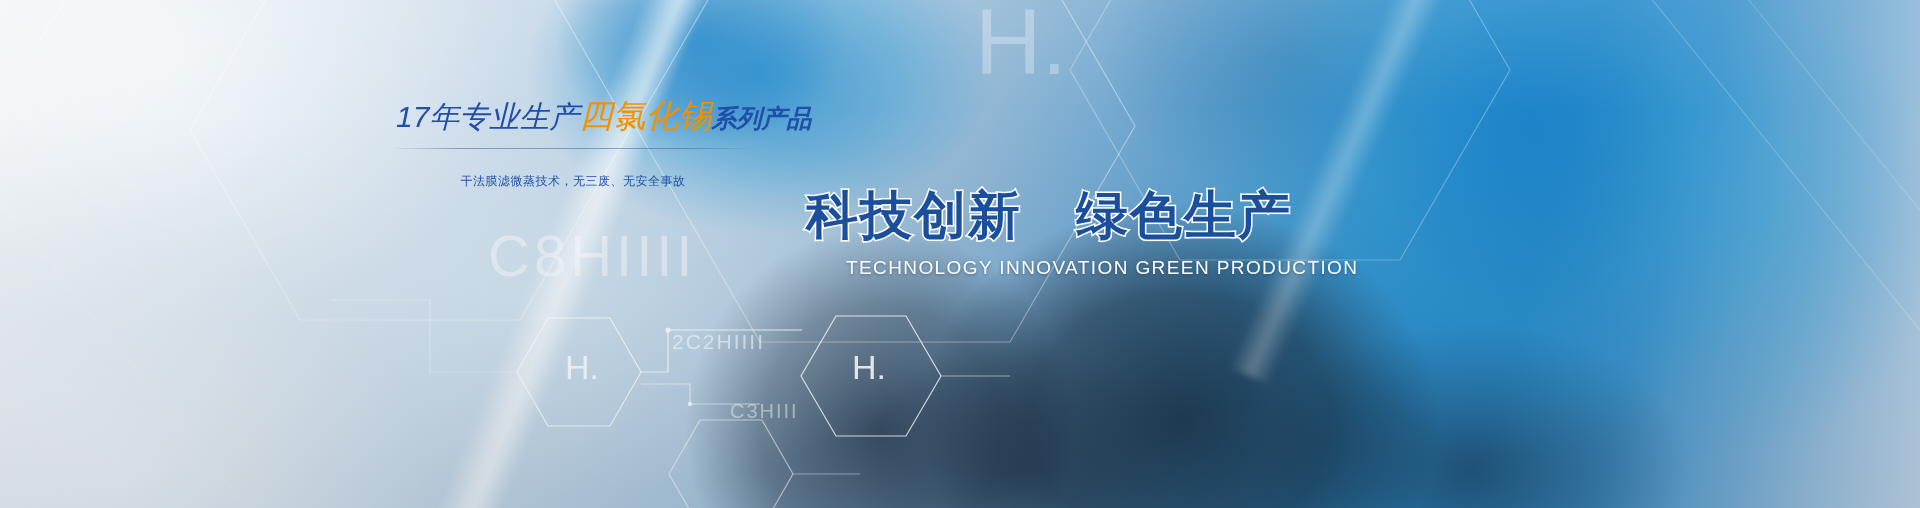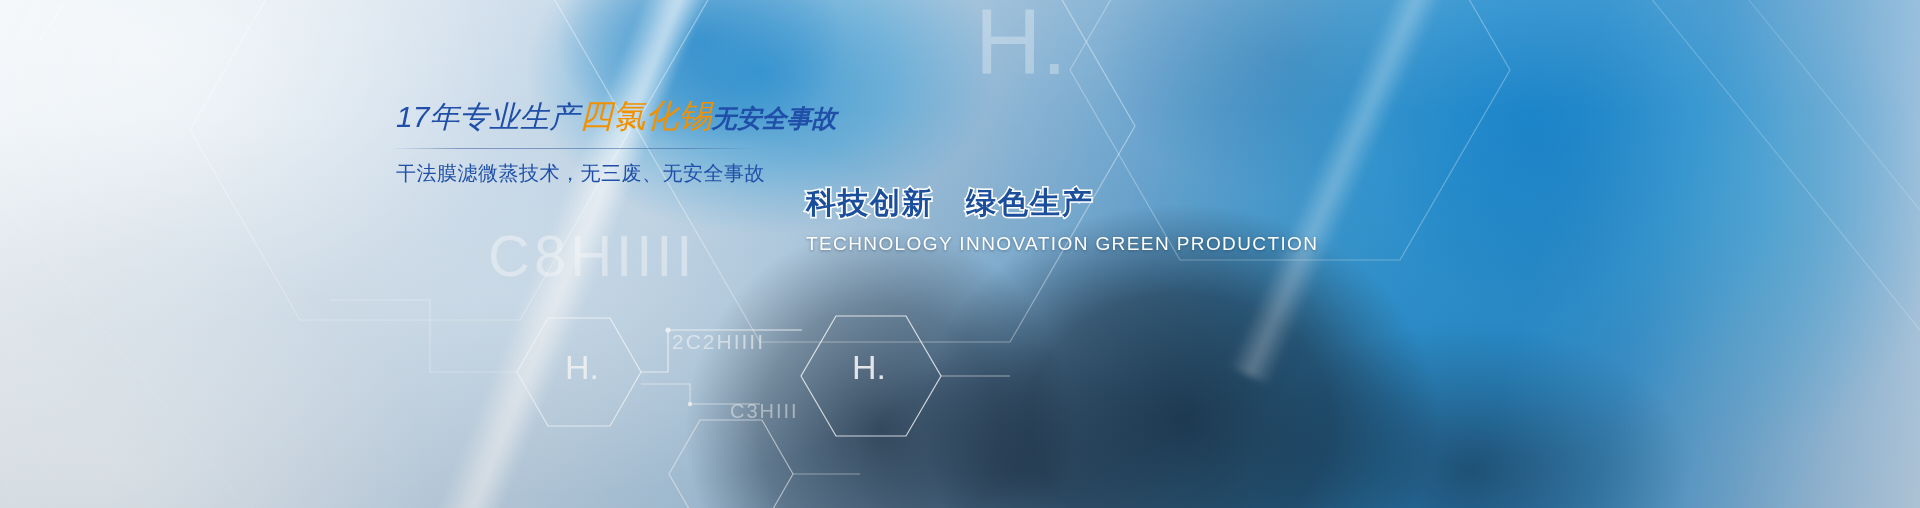--- a/index.html
+++ b/index.html
@@ -97,37 +97,38 @@
     letter-spacing:0px;
   }
   .headline .num{font-weight:400;}
   .headline .hl{color:#f29100;font-weight:400;font-size:33px;}
   .headline .tail{font-size:25px;font-weight:700;}
   .divider{
     margin-top:16px;width:354px;height:1px;
     background:linear-gradient(90deg, rgba(60,100,160,.05) 0%, rgba(60,100,160,.55) 18%, rgba(60,100,160,.55) 82%, rgba(60,100,160,.05) 100%);
   }
   .subline{
-    margin-top:11px;font-size:20px;color:#1f4fa8;white-space:nowrap;
+    margin-top:24px;font-size:12px;color:#1f4fa8;white-space:nowrap;
     letter-spacing:.5px;font-weight:400;text-align:center;width:354px;
   }
 
   
   .right-block{position:absolute;left:806px;top:186px;}
   .slogan-cn{
-    font-size:30px;font-weight:700;color:#1b4f9c;letter-spacing:2px;
+    font-size:52px;font-weight:700;color:#1b4f9c;letter-spacing:2px;
     white-space:nowrap;line-height:1.12;
     -webkit-text-stroke:3px #ffffff;
     paint-order:stroke fill;
     text-shadow:0 1px 2px rgba(255,255,255,.55);
   }
   .slogan-en{
     margin-top:13px;font-size:19px;color:#ffffff;letter-spacing:1.4px;
     white-space:nowrap;font-weight:400;
     text-shadow:0 1px 3px rgba(20,50,80,.45);
+    margin-left:40px;
   }
 </style>
 </head>
 <body>
 
 <div class="banner">
 
   <div class="bg-base"></div>
   <div class="bg-photo-a"></div>
   <div class="bg-photo-b"></div>
@@ -171,21 +172,21 @@
   <div class="wm wm-2c2">2C2HIIII</div>
   <div class="wm wm-c3">C3HIII</div>
   <div class="wm wm-h-big">H.</div>
   <div class="wm wm-h-1">H.</div>
   <div class="wm wm-h-2">H.</div>
 
   <div class="bg-vignette"></div>
 
   <div class="left-block">
     <div class="headline">
-      <span class="num">17年专业生产</span><span class="hl">四氯化锡</span><span class="tail">无安全事故</span>
+      <span class="num">17年专业生产</span><span class="hl">四氯化锡</span><span class="tail">系列产品</span>
     </div>
     <div class="divider"></div>
     <div class="subline">干法膜滤微蒸技术，无三废、无安全事故</div>
   </div>
 
   <div class="right-block">
     <div class="slogan-cn">科技创新　绿色生产</div>
     <div class="slogan-en">TECHNOLOGY INNOVATION GREEN PRODUCTION</div>
   </div>
 

